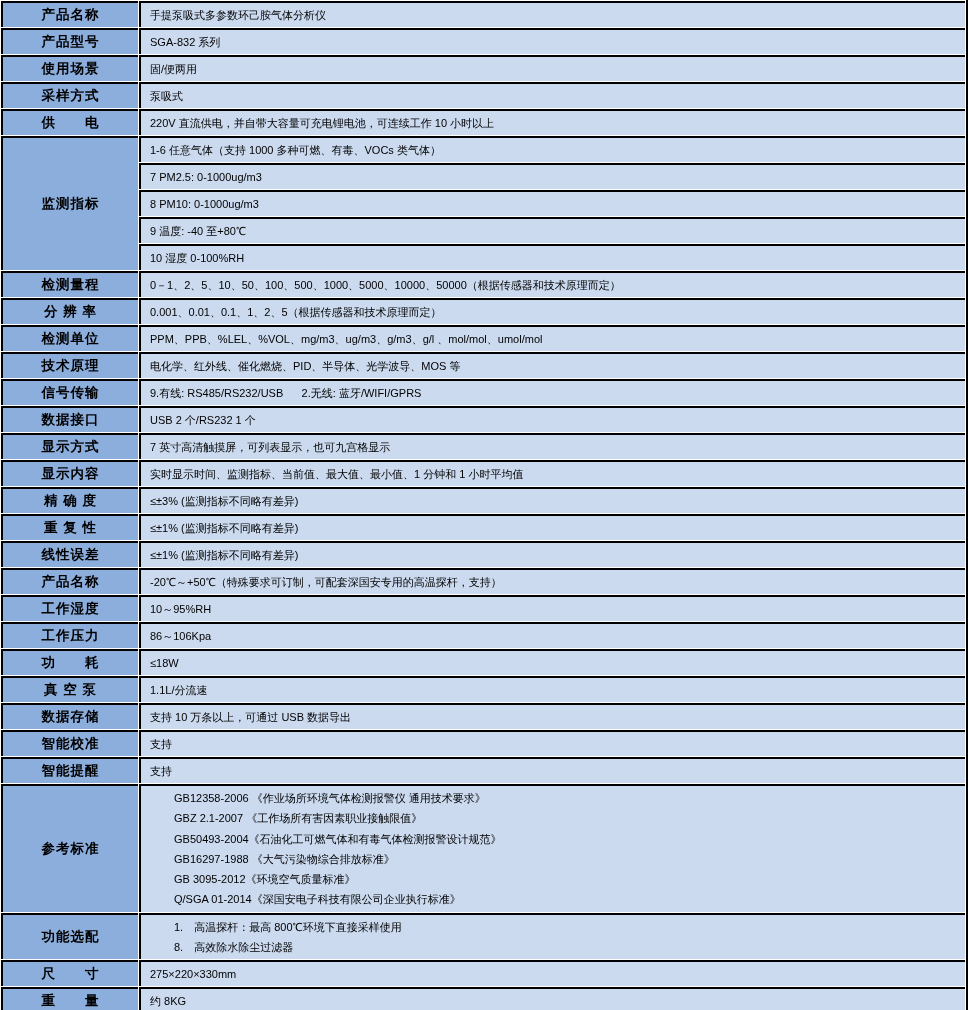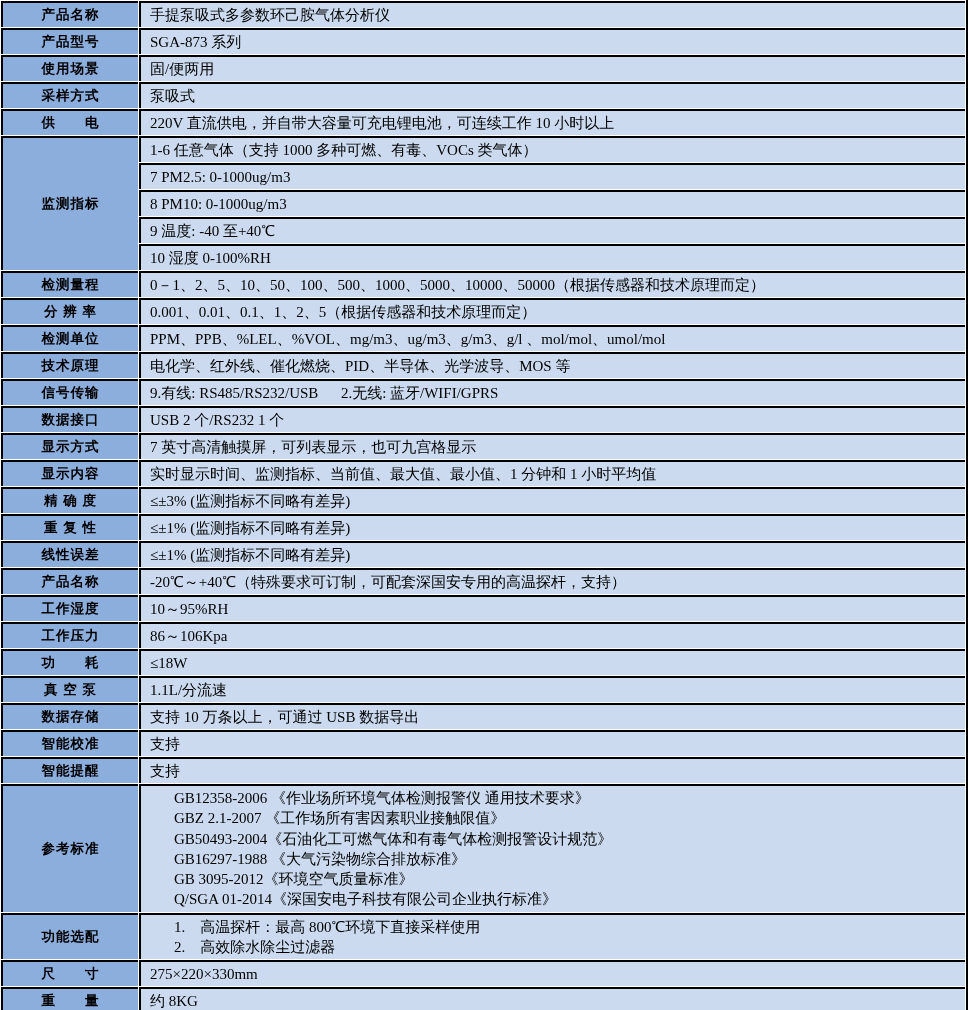--- a/index.html
+++ b/index.html
@@ -35,22 +35,22 @@
     text-align: center;
     font-family: "Liberation Sans", sans-serif;
     font-weight: bold;
     font-size: 13.5px;
     color: #000000;
     letter-spacing: 1px;
     white-space: pre;
   }
   td.value {
     background: #cbdaef;
-    font-family: Liberation Serif, serif;
-    font-size: 15px;
+    font-family: Liberation Sans, sans-serif;
+    font-size: 11px;
     color: #000000;
     padding-left: 9px;
     white-space: pre-wrap;
   }
   tr.single td { height: 26px; margin-top: 28px; }
   td.value.multi { padding-top: 2px; padding-bottom: 2px; }
   td.value.multi .line {
     line-height: 20.3px;
     white-space: pre-wrap;
     margin-left: 24px;
@@ -65,21 +65,21 @@
       <col style="width:137px">
       <col>
     </colgroup>
     <tbody>
         <tr class="single">
           <td class="label">产品名称</td>
           <td class="value">手提泵吸式多参数环己胺气体分析仪</td>
         </tr>
         <tr class="single">
           <td class="label">产品型号</td>
-          <td class="value">SGA-873 系列</td>
+          <td class="value">SGA-832 系列</td>
         </tr>
         <tr class="single">
           <td class="label">使用场景</td>
           <td class="value">固/便两用</td>
         </tr>
         <tr class="single">
           <td class="label">采样方式</td>
           <td class="value">泵吸式</td>
         </tr>
         <tr class="single">
@@ -90,21 +90,21 @@
           <td class="label" rowspan="5">监测指标</td>
           <td class="value">1-6 任意气体（支持 1000 多种可燃、有毒、VOCs 类气体）</td>
         </tr>
         <tr class="single">
           <td class="value">7 PM2.5: 0-1000ug/m3</td>
         </tr>
         <tr class="single">
           <td class="value">8 PM10: 0-1000ug/m3</td>
         </tr>
         <tr class="single">
-          <td class="value">9 温度: -40 至+40℃</td>
+          <td class="value">9 温度: -40 至+80℃</td>
         </tr>
         <tr class="single">
           <td class="value">10 湿度 0-100%RH</td>
         </tr>
         <tr class="single">
           <td class="label">检测量程</td>
           <td class="value">0－1、2、5、10、50、100、500、1000、5000、10000、50000（根据传感器和技术原理而定）</td>
         </tr>
         <tr class="single">
           <td class="label">分 辨 率</td>
@@ -141,21 +141,21 @@
         <tr class="single">
           <td class="label">重 复 性</td>
           <td class="value">≤±1% (监测指标不同略有差异)</td>
         </tr>
         <tr class="single">
           <td class="label">线性误差</td>
           <td class="value">≤±1% (监测指标不同略有差异)</td>
         </tr>
         <tr class="single">
           <td class="label">产品名称</td>
-          <td class="value">-20℃～+40℃（特殊要求可订制，可配套深国安专用的高温探杆，支持）</td>
+          <td class="value">-20℃～+50℃（特殊要求可订制，可配套深国安专用的高温探杆，支持）</td>
         </tr>
         <tr class="single">
           <td class="label">工作湿度</td>
           <td class="value">10～95%RH</td>
         </tr>
         <tr class="single">
           <td class="label">工作压力</td>
           <td class="value">86～106Kpa</td>
         </tr>
         <tr class="single">
@@ -177,21 +177,21 @@
         <tr class="single">
           <td class="label">智能提醒</td>
           <td class="value">支持</td>
         </tr>
         <tr>
           <td class="label">参考标准</td>
           <td class="value multi"><div class="line">GB12358-2006 《作业场所环境气体检测报警仪 通用技术要求》</div><div class="line">GBZ 2.1-2007 《工作场所有害因素职业接触限值》</div><div class="line">GB50493-2004《石油化工可燃气体和有毒气体检测报警设计规范》</div><div class="line">GB16297-1988 《大气污染物综合排放标准》</div><div class="line">GB 3095-2012《环境空气质量标准》</div><div class="line">Q/SGA 01-2014《深国安电子科技有限公司企业执行标准》</div></td>
         </tr>
         <tr>
           <td class="label">功能选配</td>
-          <td class="value multi"><div class="line">1.　高温探杆：最高 800℃环境下直接采样使用</div><div class="line">2.　高效除水除尘过滤器</div></td>
+          <td class="value multi"><div class="line">1.　高温探杆：最高 800℃环境下直接采样使用</div><div class="line">8.　高效除水除尘过滤器</div></td>
         </tr>
         <tr class="single">
           <td class="label">尺　　寸</td>
           <td class="value">275×220×330mm</td>
         </tr>
         <tr class="single">
           <td class="label">重　　量</td>
           <td class="value">约 8KG</td>
         </tr>
       </tbody>

